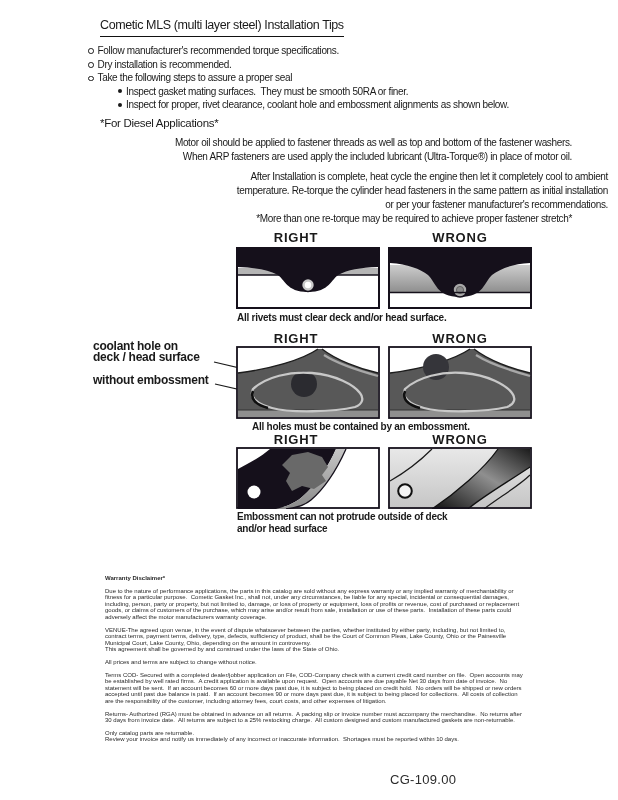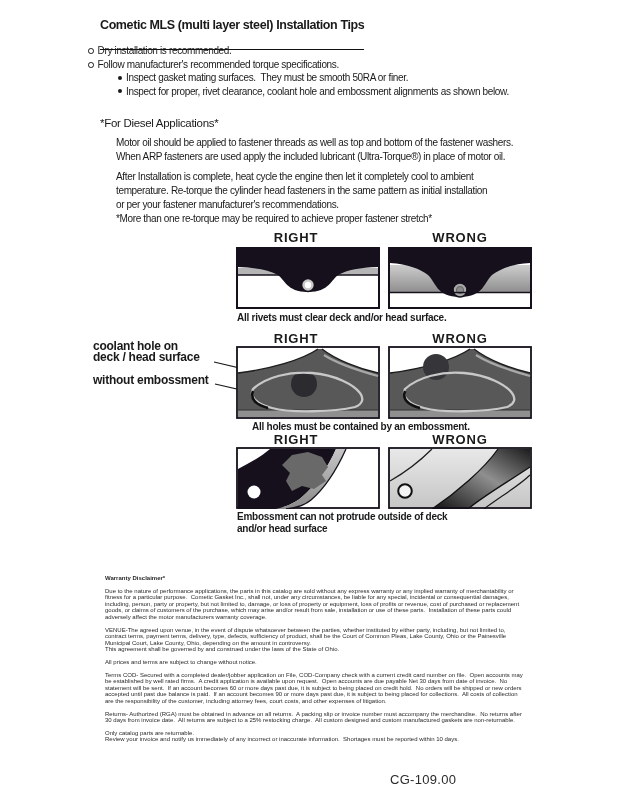--- a/index.html
+++ b/index.html
@@ -1,31 +1,31 @@
 <!DOCTYPE html>
 <html><head>
 <meta charset="utf-8">
 <style>
   html,body{margin:0;padding:0;background:#ffffff;}
   .page{position:relative;width:618px;height:800px;background:#ffffff;overflow:hidden;
         font-family:"Liberation Sans",sans-serif;color:#1a1a1a;}
   .abs{position:absolute;}
   .pre{white-space:pre-wrap;}
-  .title{left:100px;top:18px;font-size:12.5px;font-weight:bold;letter-spacing:-0.4px;
-         border-bottom:1.4px solid #111;padding-bottom:17px;}
+  .title{left:100px;top:18px;font-size:12.5px;font-weight:normal;letter-spacing:-0.4px;
+         border-bottom:1.4px solid #111;padding-bottom:4px;}
   .bullets{left:88px;top:44px;width:500px;font-size:10px;letter-spacing:-0.35px;}
   .b-row{display:flex;align-items:flex-start;height:13.6px;line-height:13.6px;}
   .b-row.sub{margin-left:30px;}
   .odot{flex:0 0 auto;width:3.6px;height:3.6px;border:1px solid #1a1a1a;border-radius:50%;
         margin:4.4px 4px 0 0;}
   .fdot{flex:0 0 auto;width:4px;height:4px;background:#1a1a1a;border-radius:50%;
         margin:4.6px 4px 0 0;}
   .h2{left:100px;top:117px;font-size:11.5px;font-weight:normal;letter-spacing:-0.3px;}
-  .body-par{left:116px;width:488px;font-size:10px;line-height:14px;letter-spacing:-0.35px;}
-  .p1{top:136px;} .p2{top:170px;} .p3{top:212px;}
+  .body-par{left:84px;width:488px;font-size:10px;line-height:14px;letter-spacing:-0.35px;text-align:right;}
+  .p1{top:136px;} .p2{top:170px;margin-left:36px;} .p3{top:212px;}
   .hdr-row{width:618px;height:15px;font-size:13px;font-weight:600;letter-spacing:0.8px;}
   .hdr-row span{position:absolute;width:144px;text-align:center;}
   .hdr-right{left:224px;} .hdr-wrong{left:388px;}
   .r1{top:230px;} .r2{top:331px;} .r3{top:432px;}
   .box{position:absolute;width:144px;}
   .bx-l{left:236px;} .bx-r{left:388px;}
   .row1-b{top:247px;height:62px;} .row2-b{top:346px;height:73px;} .row3-b{top:447px;height:62px;}
   .caption{font-size:10px;font-weight:600;letter-spacing:-0.25px;line-height:12px;}
   .cap1{left:237px;top:312px;} .cap2{left:252px;top:421px;} .cap3{left:237px;top:511px;width:230px;}
   .callout{font-size:12px;font-weight:600;letter-spacing:-0.25px;line-height:11px;
@@ -42,25 +42,29 @@
 </head>
 <body>
 
 <div class="page">
 
   <div class="abs title">Cometic MLS (multi layer steel) Installation Tips</div>
 
   <div class="abs bullets">
     <div class="b-row">
       <span class="odot"></span>
-      <span class="pre">Dry installation is recommended.</span>
+      <span class="pre">Follow manufacturer's recommended torque specifications.</span>
     </div>
     <div class="b-row">
       <span class="odot"></span>
-      <span class="pre">Follow manufacturer's recommended torque specifications.</span>
+      <span class="pre">Dry installation is recommended.</span>
+    </div>
+    <div class="b-row">
+      <span class="odot"></span>
+      <span class="pre">Take the following steps to assure a proper seal</span>
     </div>
     <div class="b-row sub">
       <span class="fdot"></span>
       <span class="pre">Inspect gasket mating surfaces.  They must be smooth 50RA or finer.</span>
     </div>
     <div class="b-row sub">
       <span class="fdot"></span>
       <span class="pre">Inspect for proper, rivet clearance, coolant hole and embossment alignments as shown below.</span>
     </div>
   </div>

